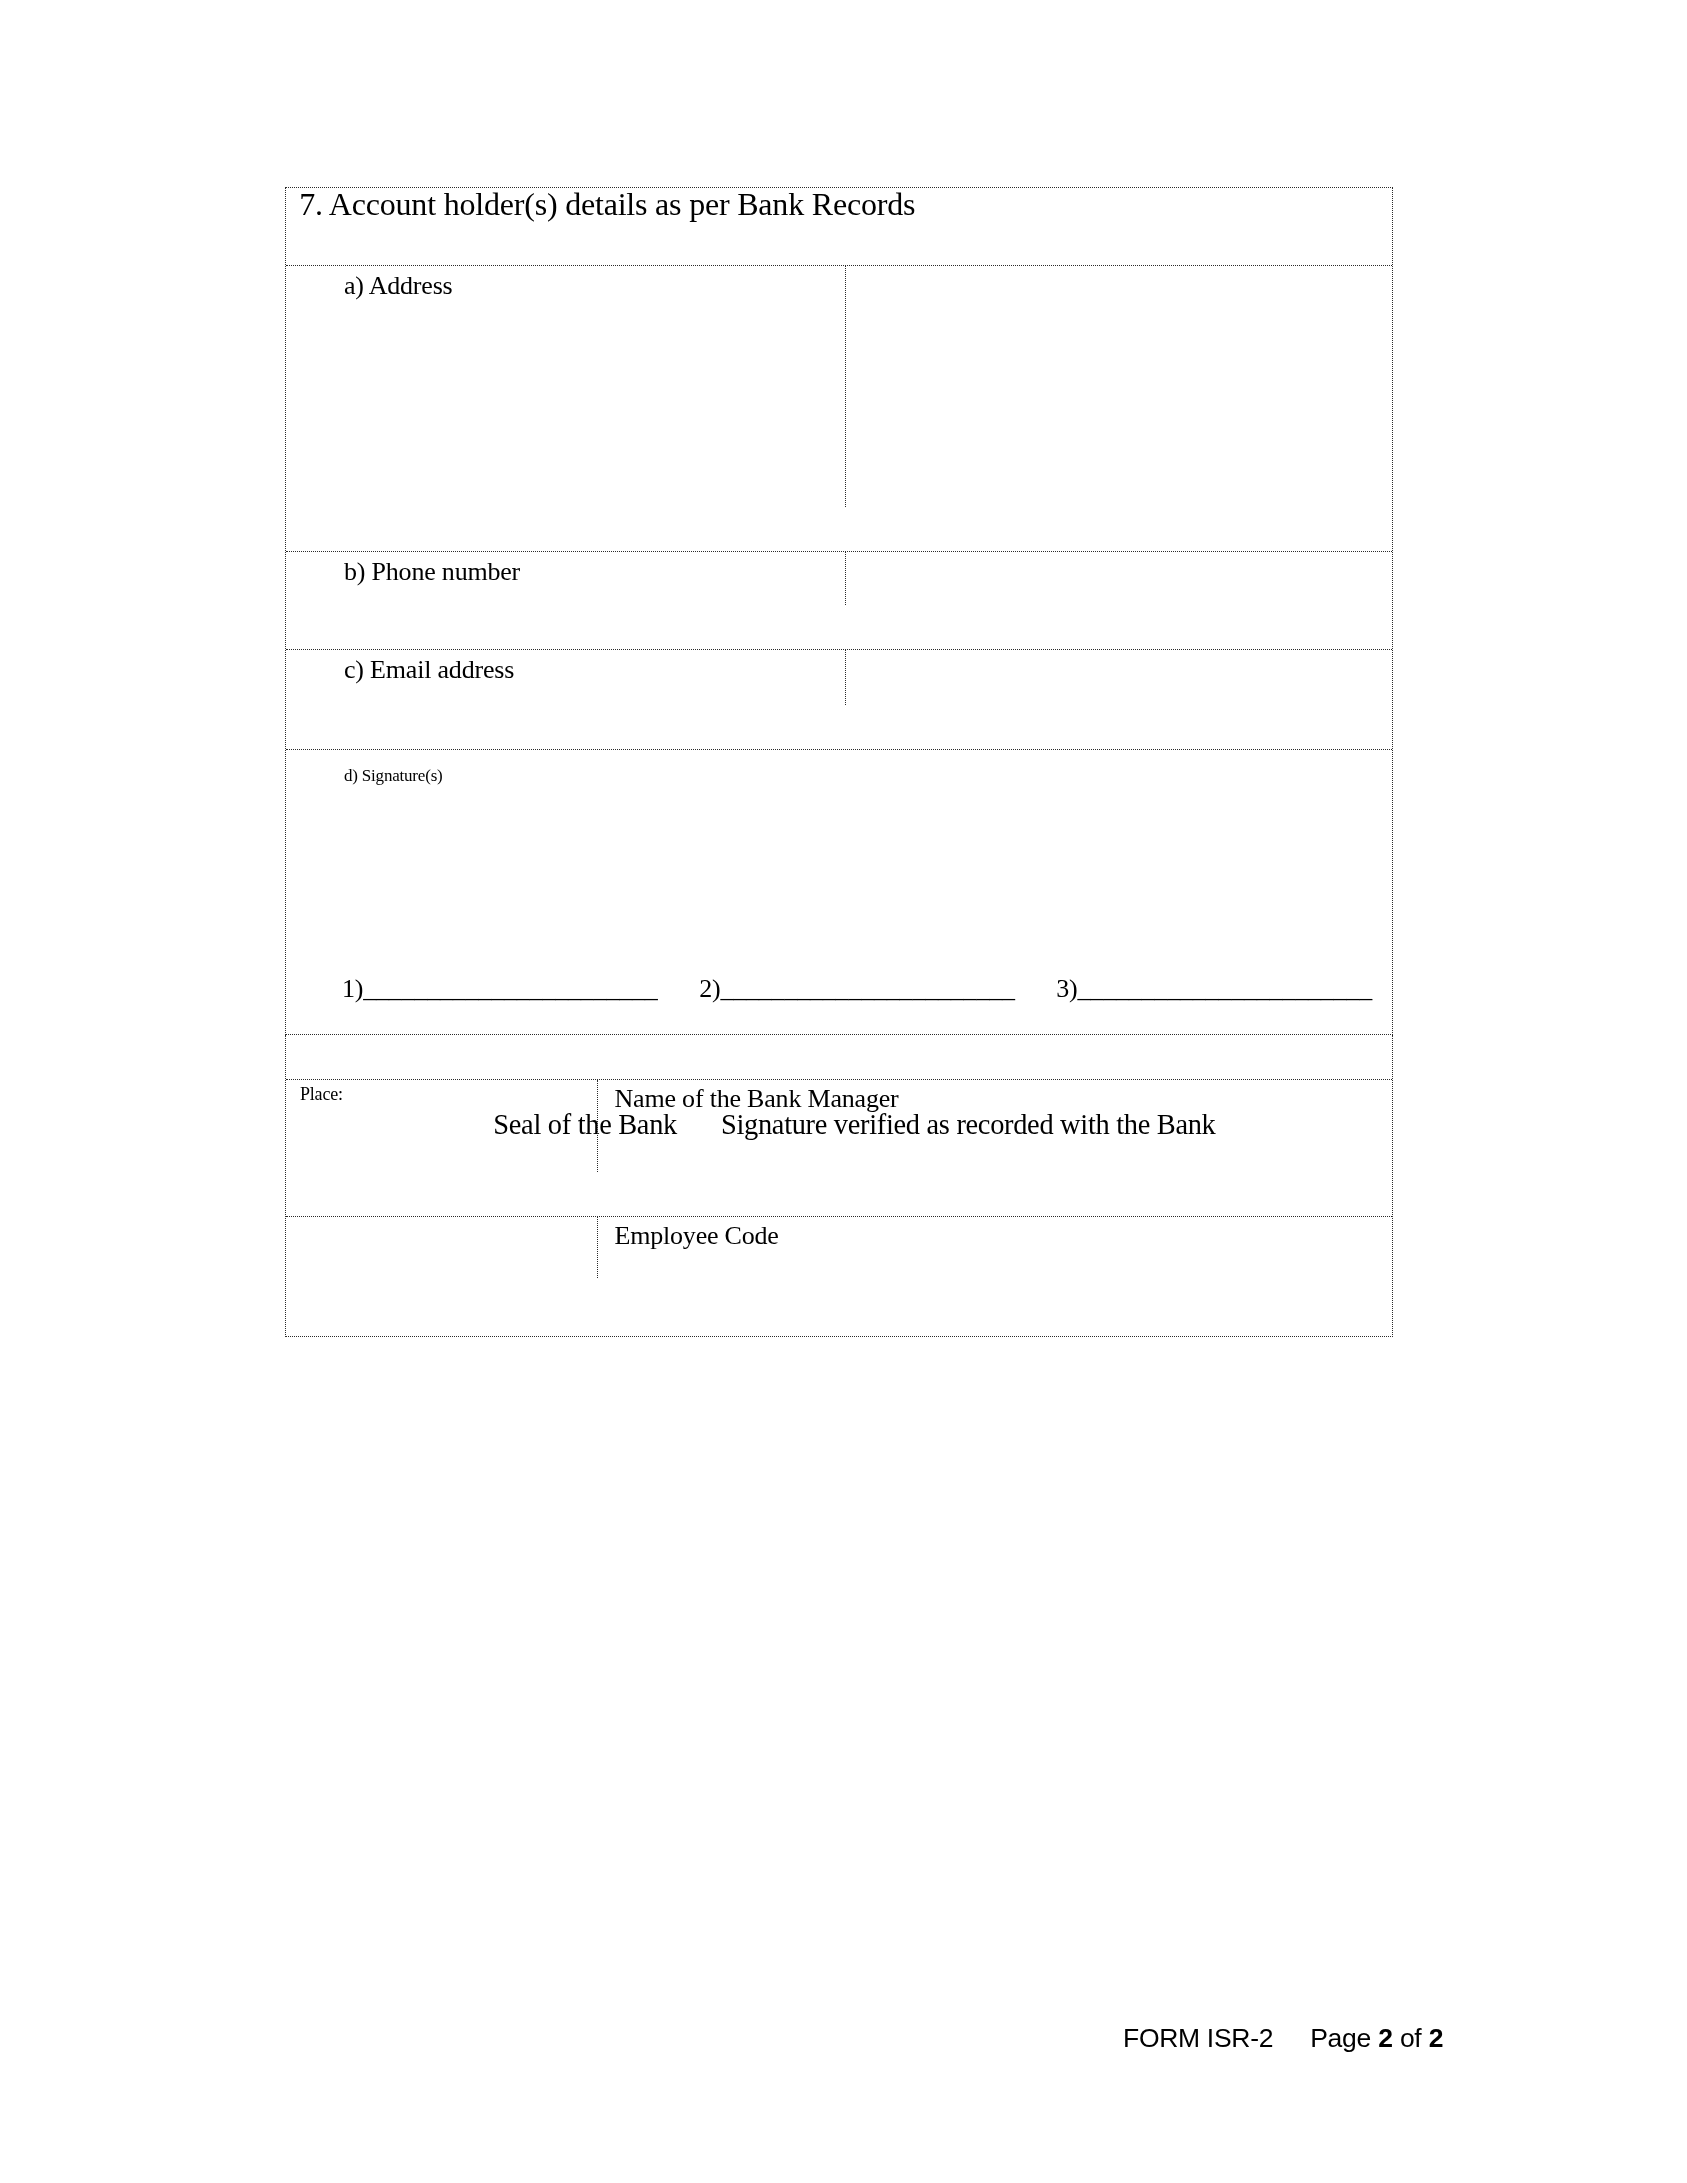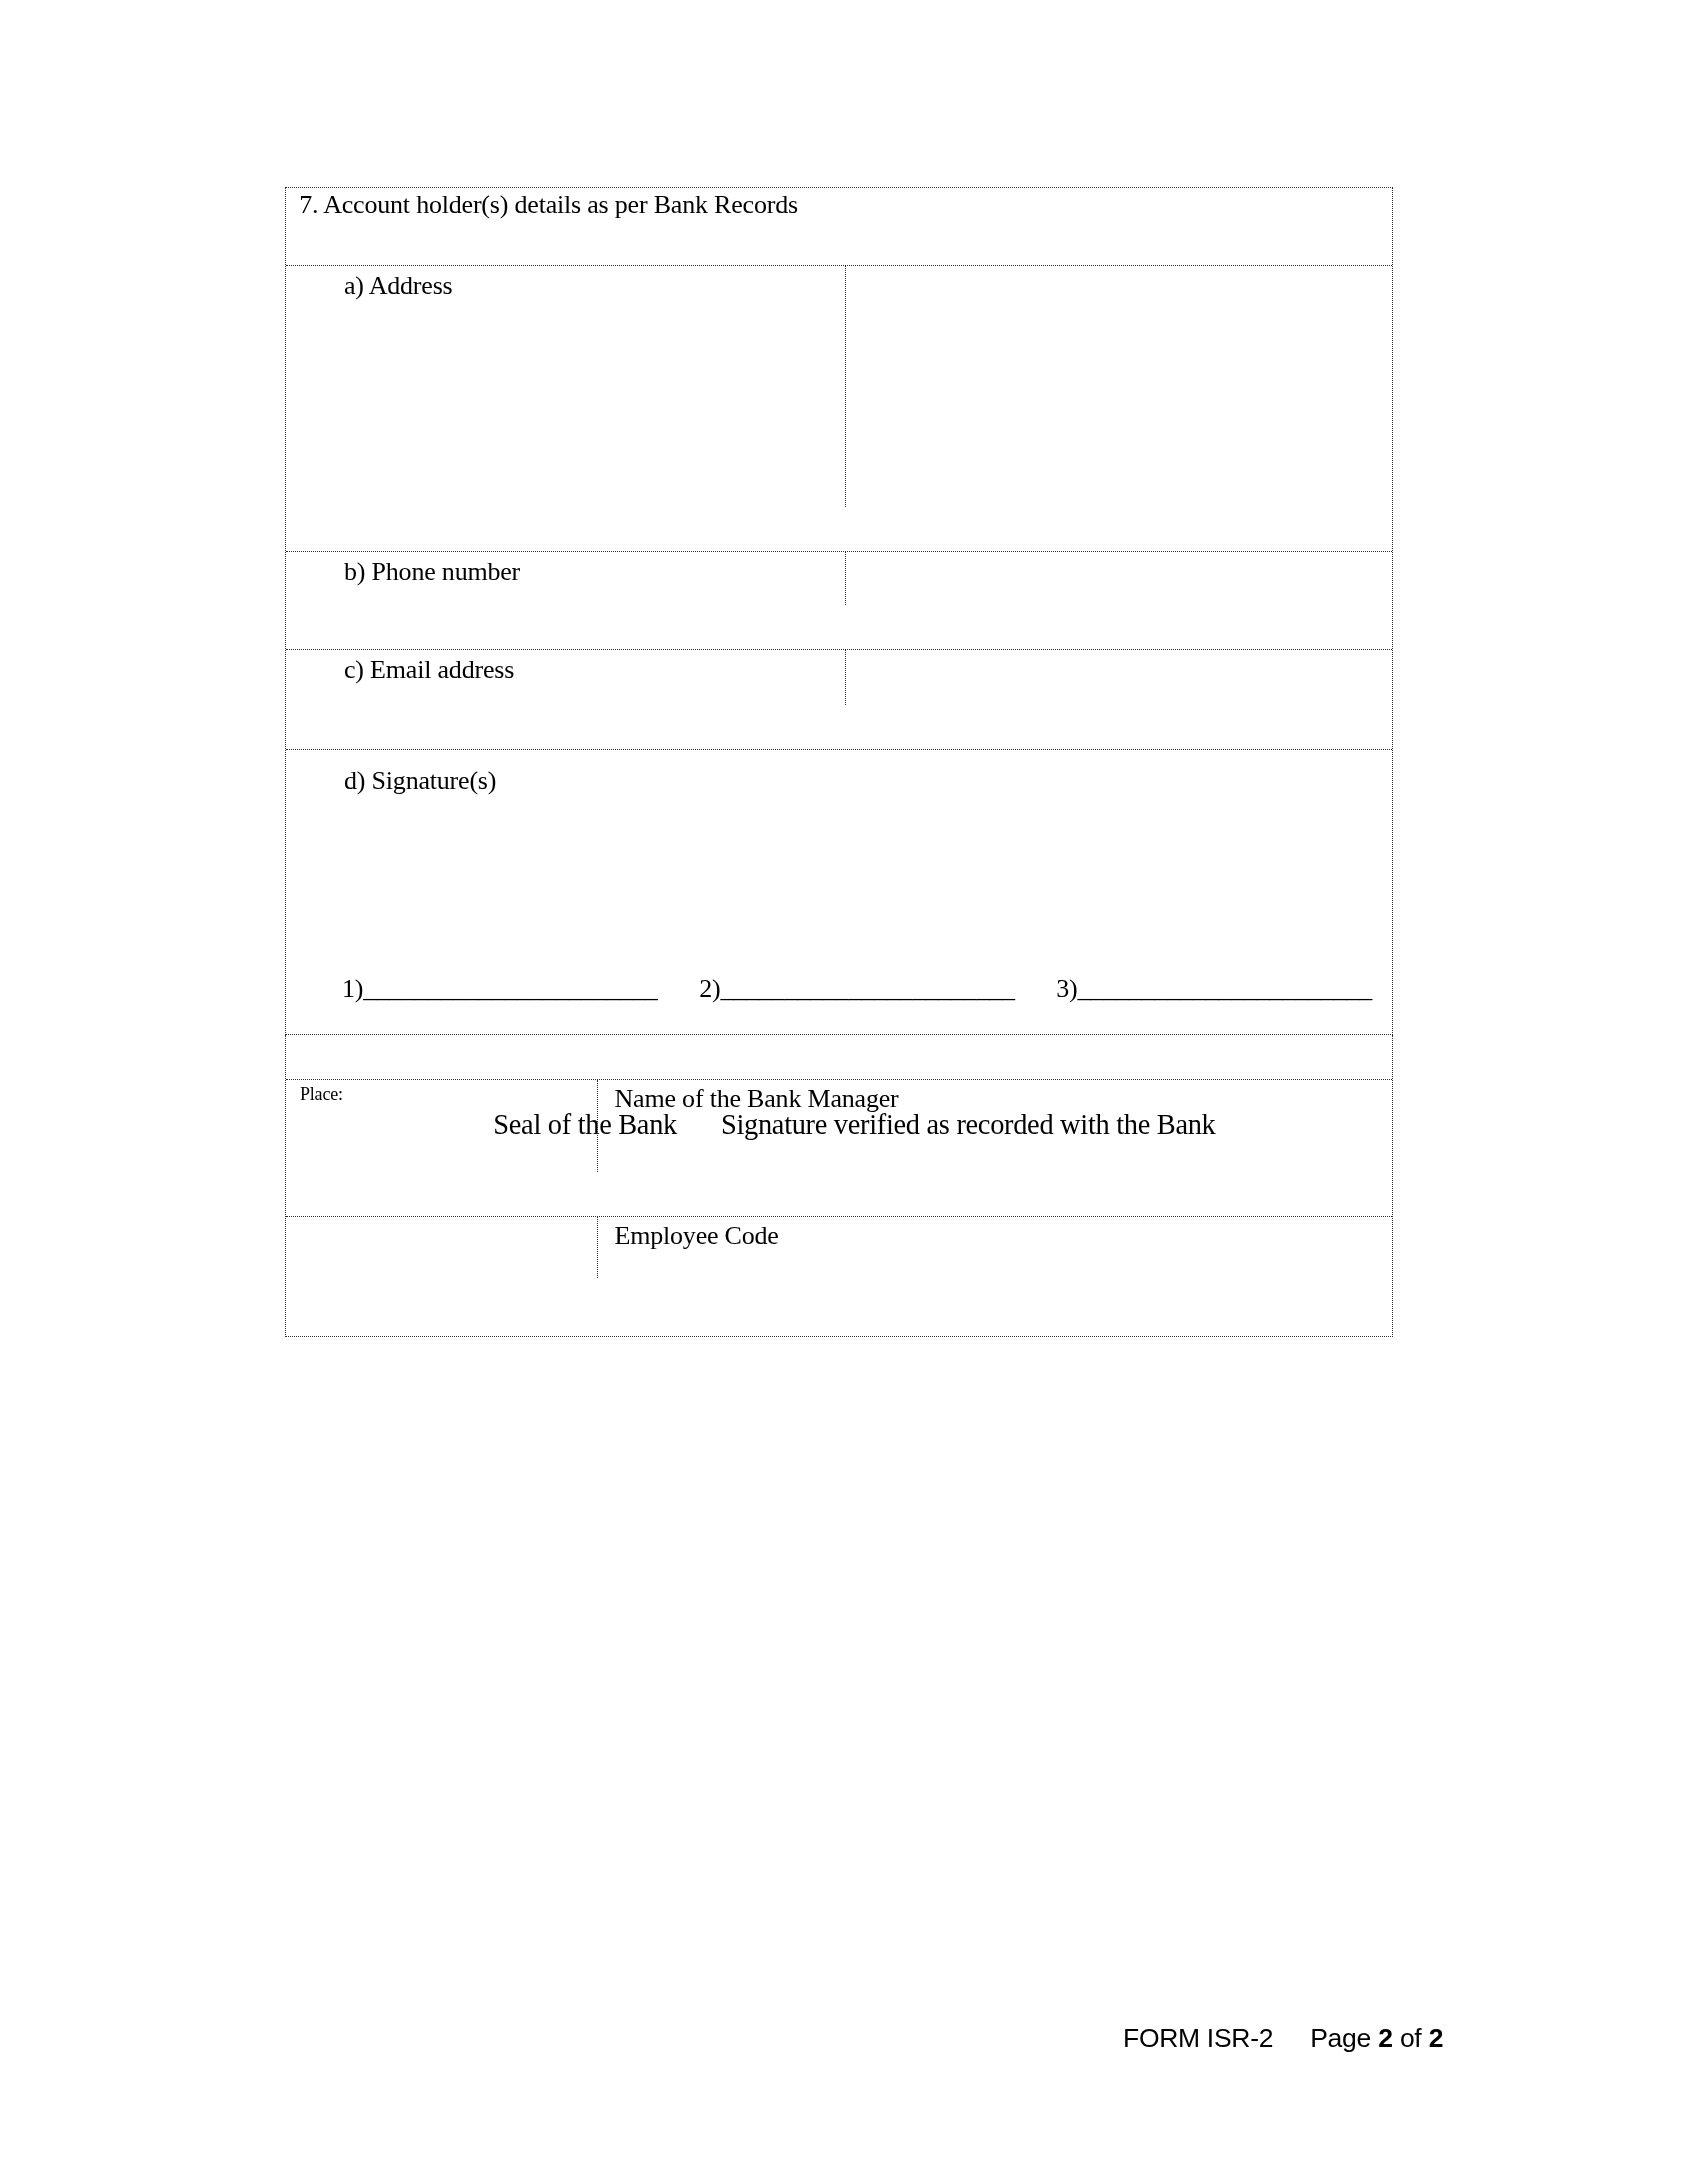--- a/index.html
+++ b/index.html
@@ -24,30 +24,30 @@
   #manager-table  { top:1035px; height:302px; border-top:none; }
 
   .row { box-sizing:border-box; display:flex; flex-shrink:0; }
   .row.bt { border-top:1.3px dotted #2b2b2b;margin-top:44px; }
 
   .cell { box-sizing:border-box; }
   .cell.split { border-right:1.3px dotted #2b2b2b; }
 
   
   .t1-title-row { height:33px; align-items:center; }
-  .t1-title { font-size:26px; letter-spacing:-0.2px; padding-left:13.2px; white-space:nowrap; }
+  .t1-title { font-size:32px; letter-spacing:-0.2px; padding-left:13.2px; white-space:nowrap; }
 
   .t1-row-address { height:242px; }
   .t1-row-phone   { height:54px;  }
   .t1-row-email   { height:56px;  }
   .t1-left  { width:560px; padding:5.3px 0 0 58px; font-size:26px; letter-spacing:-0.2px; }
   .t1-right { flex:1; }
 
   .t1-row-sig { flex:1; position:relative; display:block; }
-  .sig-label { padding:16px 0 0 58px; font-size:26px; letter-spacing:-0.2px; }
+  .sig-label { padding:16px 0 0 58px; font-size:17px; letter-spacing:-0.2px; }
   .sig-line {
     position:absolute; left:56px; top:224px; right:20px;
     display:flex; gap:16px;
     font-size:26px; letter-spacing:-0.2px; white-space:nowrap;justify-content:space-between;
   }
   .seal-line {
     position:absolute; left:0; right:0; top:359px;
     display:flex; justify-content:center;
     padding:0 13.2px 0 44px;
     font-size:28.4px; letter-spacing:-0.3px; white-space:nowrap;gap:44px;

